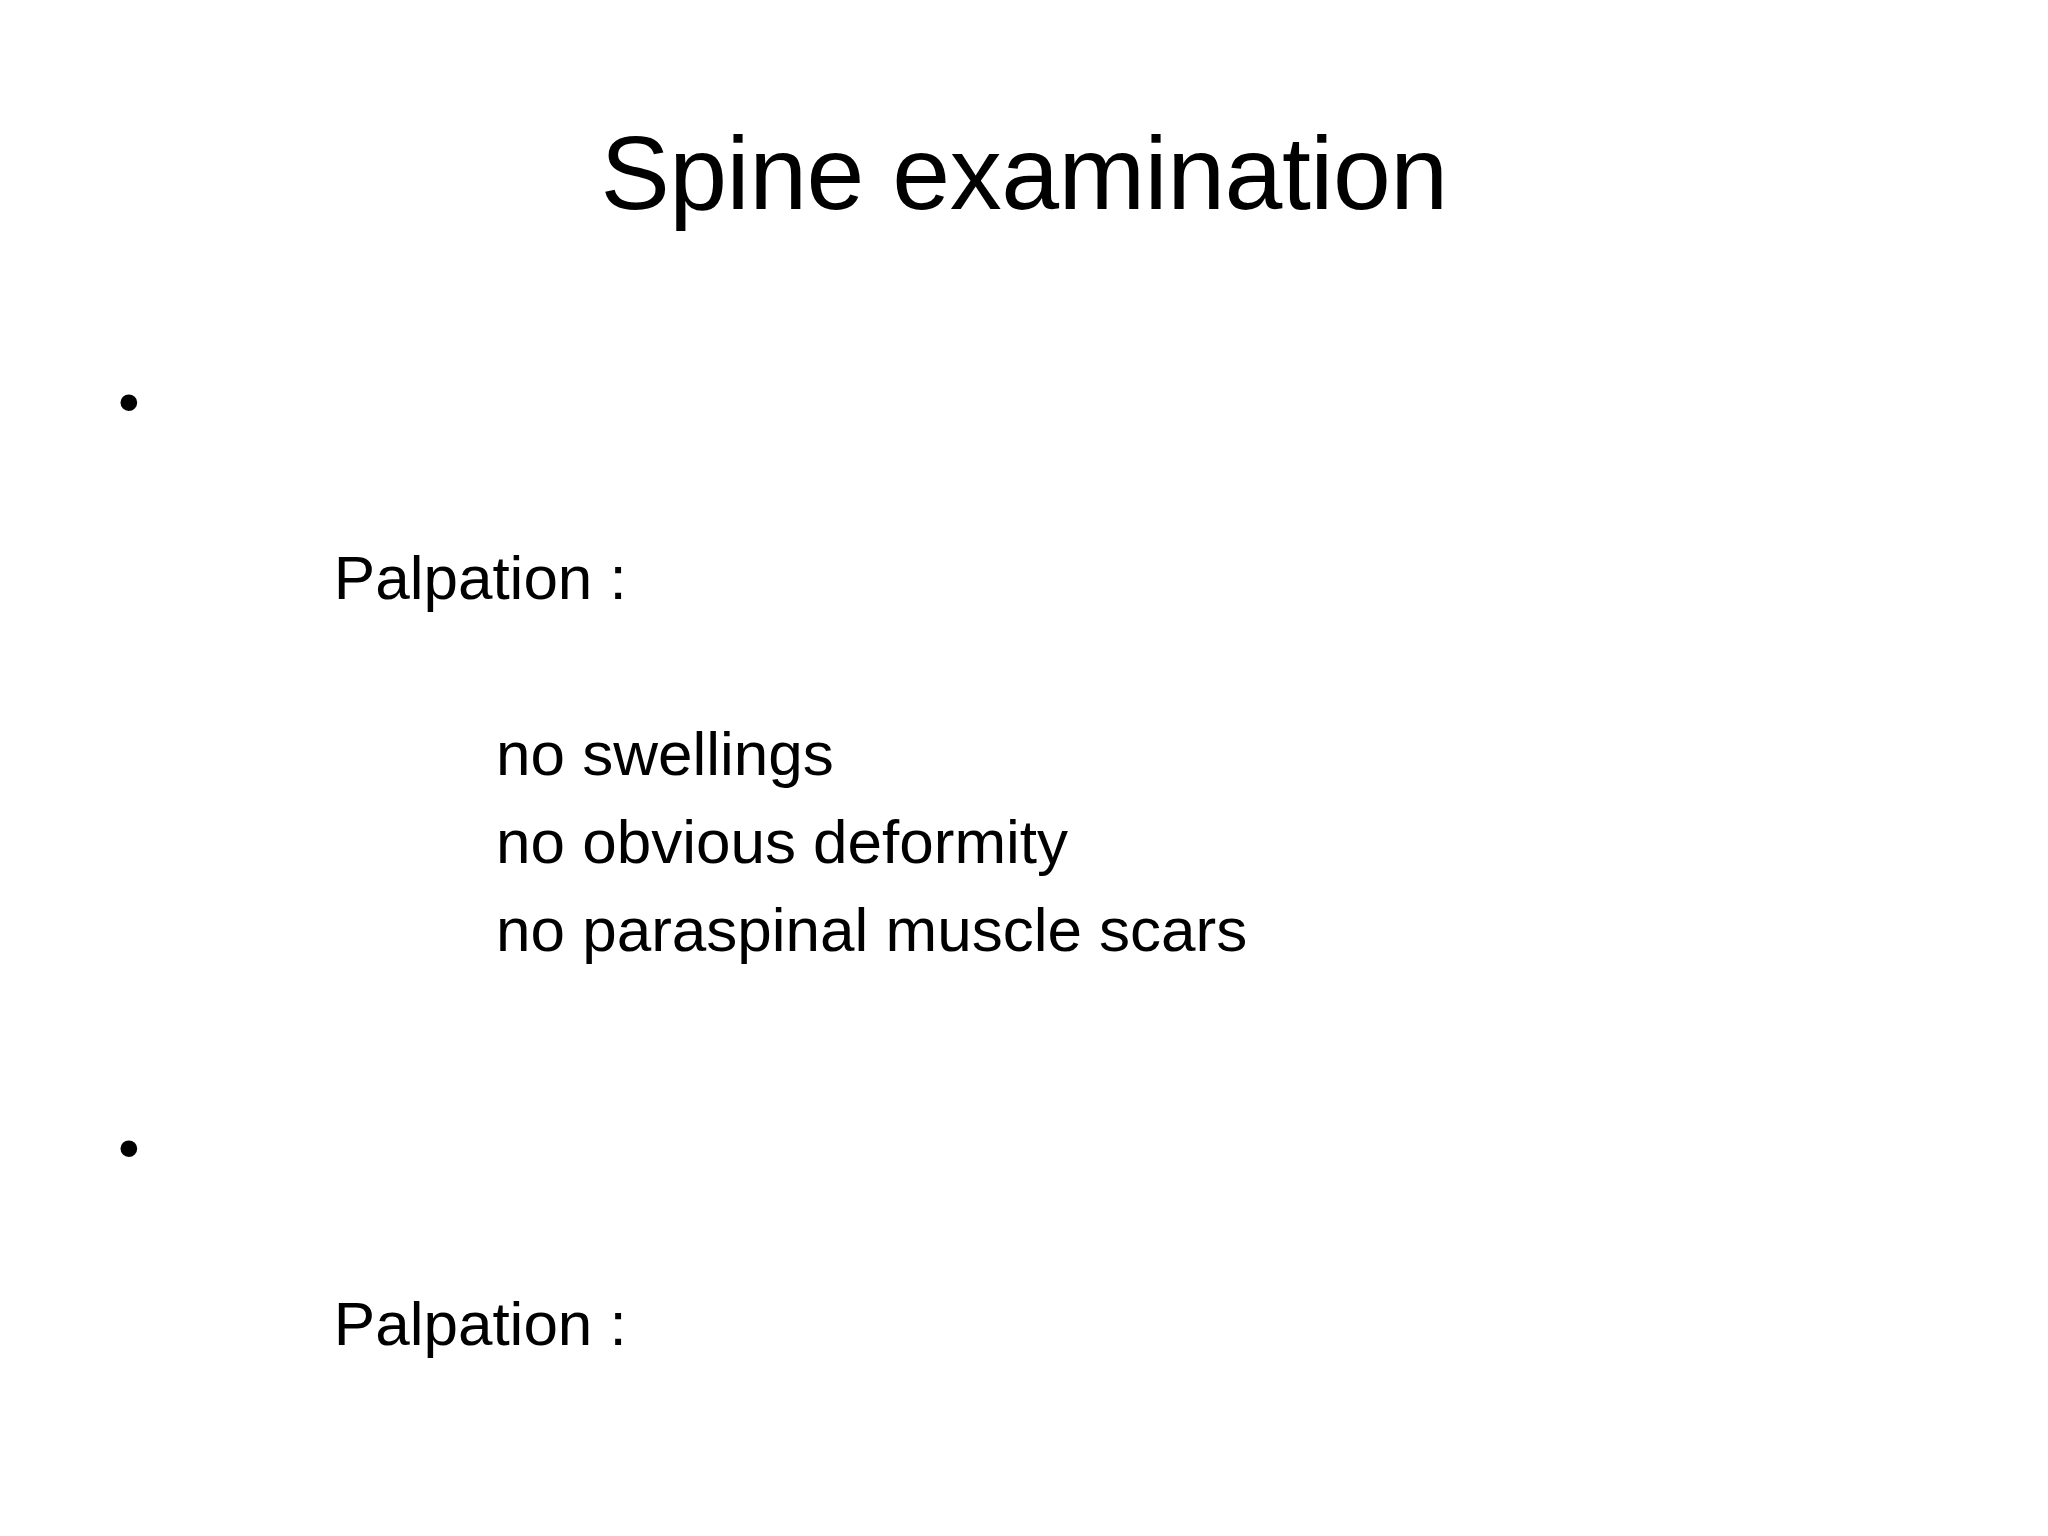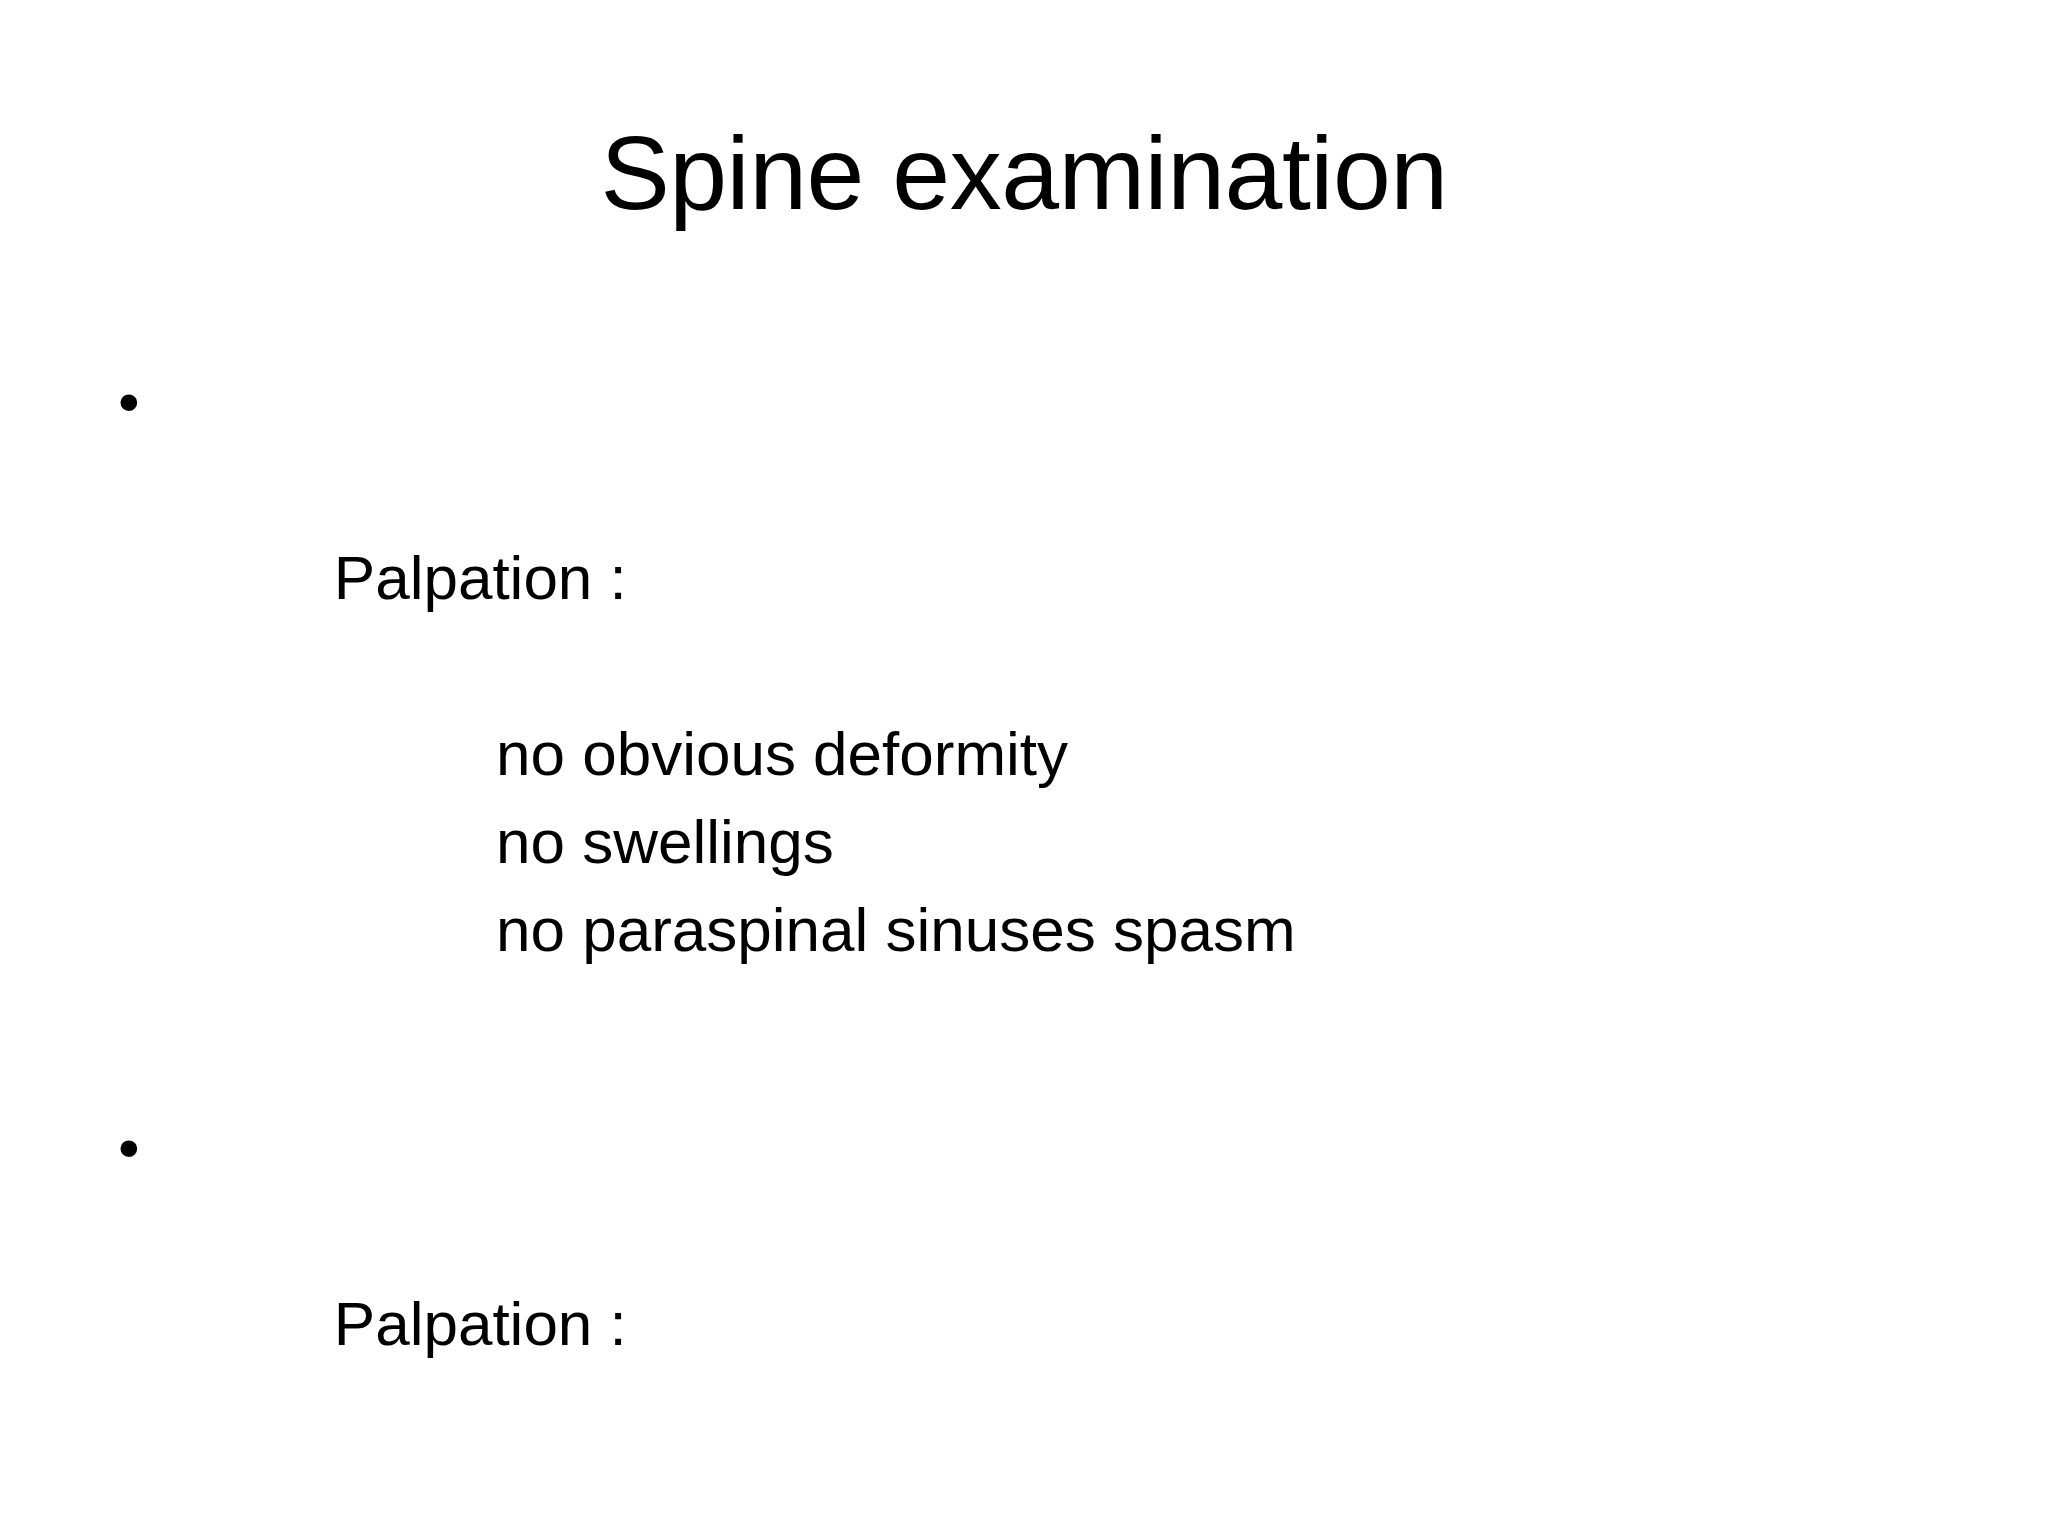--- a/index.html
+++ b/index.html
@@ -99,23 +99,23 @@
 
   <div class="slide-title">Spine examination</div>
 
   <div class="body-content">
 
     <div class="bullet-block">
       <div class="bullet-line">
         <span class="bullet-marker">•</span>
         <span>Palpation :</span>
       </div>
+      <div class="sub-line deep">no swellings</div>
       <div class="sub-line deep">no obvious deformity</div>
-      <div class="sub-line deep">no swellings</div>
-      <div class="sub-line deep">no paraspinal sinuses spasm</div>
+      <div class="sub-line deep">no paraspinal muscle scars</div>
     </div>
 
     <div class="spacer-line"></div>
     <div class="spacer-half"></div>
 
     <div class="bullet-block">
       <div class="bullet-line">
         <span class="bullet-marker">•</span>
         <span>Palpation :</span>
       </div>

